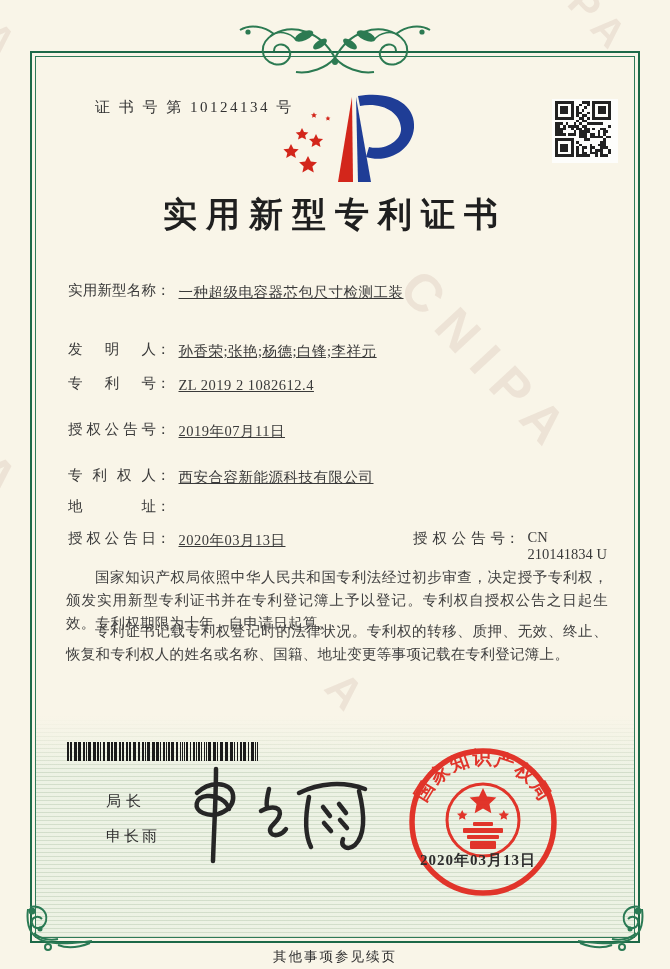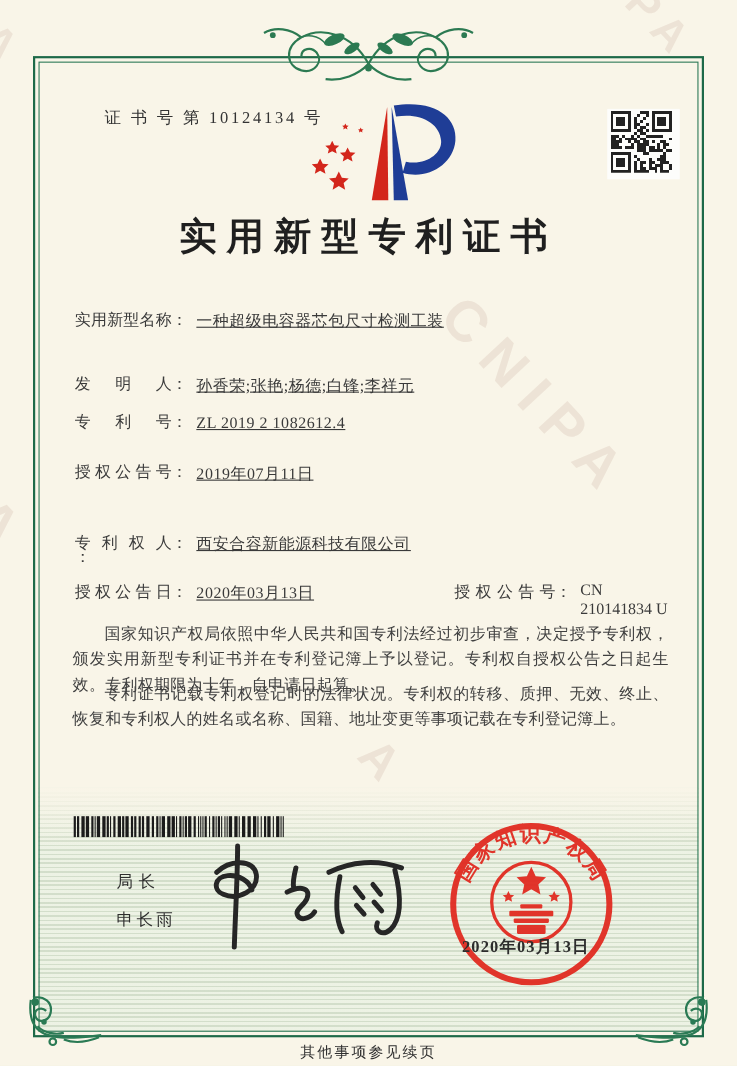--- a/index.html
+++ b/index.html
@@ -313,26 +313,27 @@
   <div class="field" style="top:374px;">
     <span class="flabel">专利号</span>
       <span class="fcolon">：</span>
     <span class="fvalue">ZL 2019 2 1082612.4</span>
   </div>
   <div class="field" style="top:420px;">
     <span class="flabel">授权公告号</span>
       <span class="fcolon">：</span>
     <span class="fvalue">2019年07月11日</span>
   </div>
-  <div class="field" style="top:484px;">
+  <div class="field" style="top:466px;">
     <span class="flabel">专利权人</span>
       <span class="fcolon">：</span>
     <span class="fvalue">西安合容新能源科技有限公司</span>
   </div>
   <div class="field" style="top:497px;">
+    <span class="flabel">地址</span>
       <span class="fcolon">：</span>
   </div>
   <div class="field" style="top:529px;width:540px;">
     <span class="flabel">授权公告日</span>
       <span class="fcolon">：</span>
     <span class="fvalue" style="width:180px;">2020年03月13日</span>
     <span class="grant-no-pair">
       <span class="flabel">授权公告号</span>
         <span class="fcolon">：</span>
       <span>CN 210141834 U</span>

